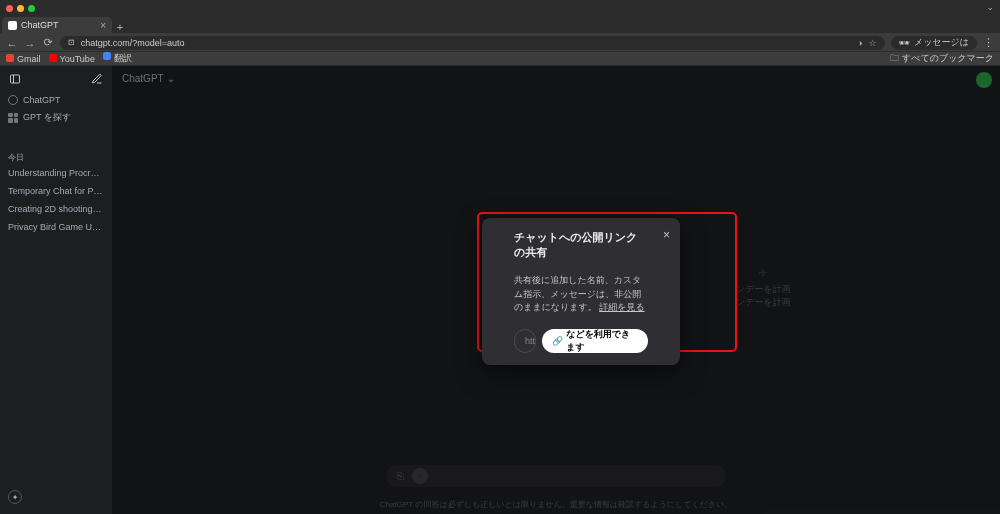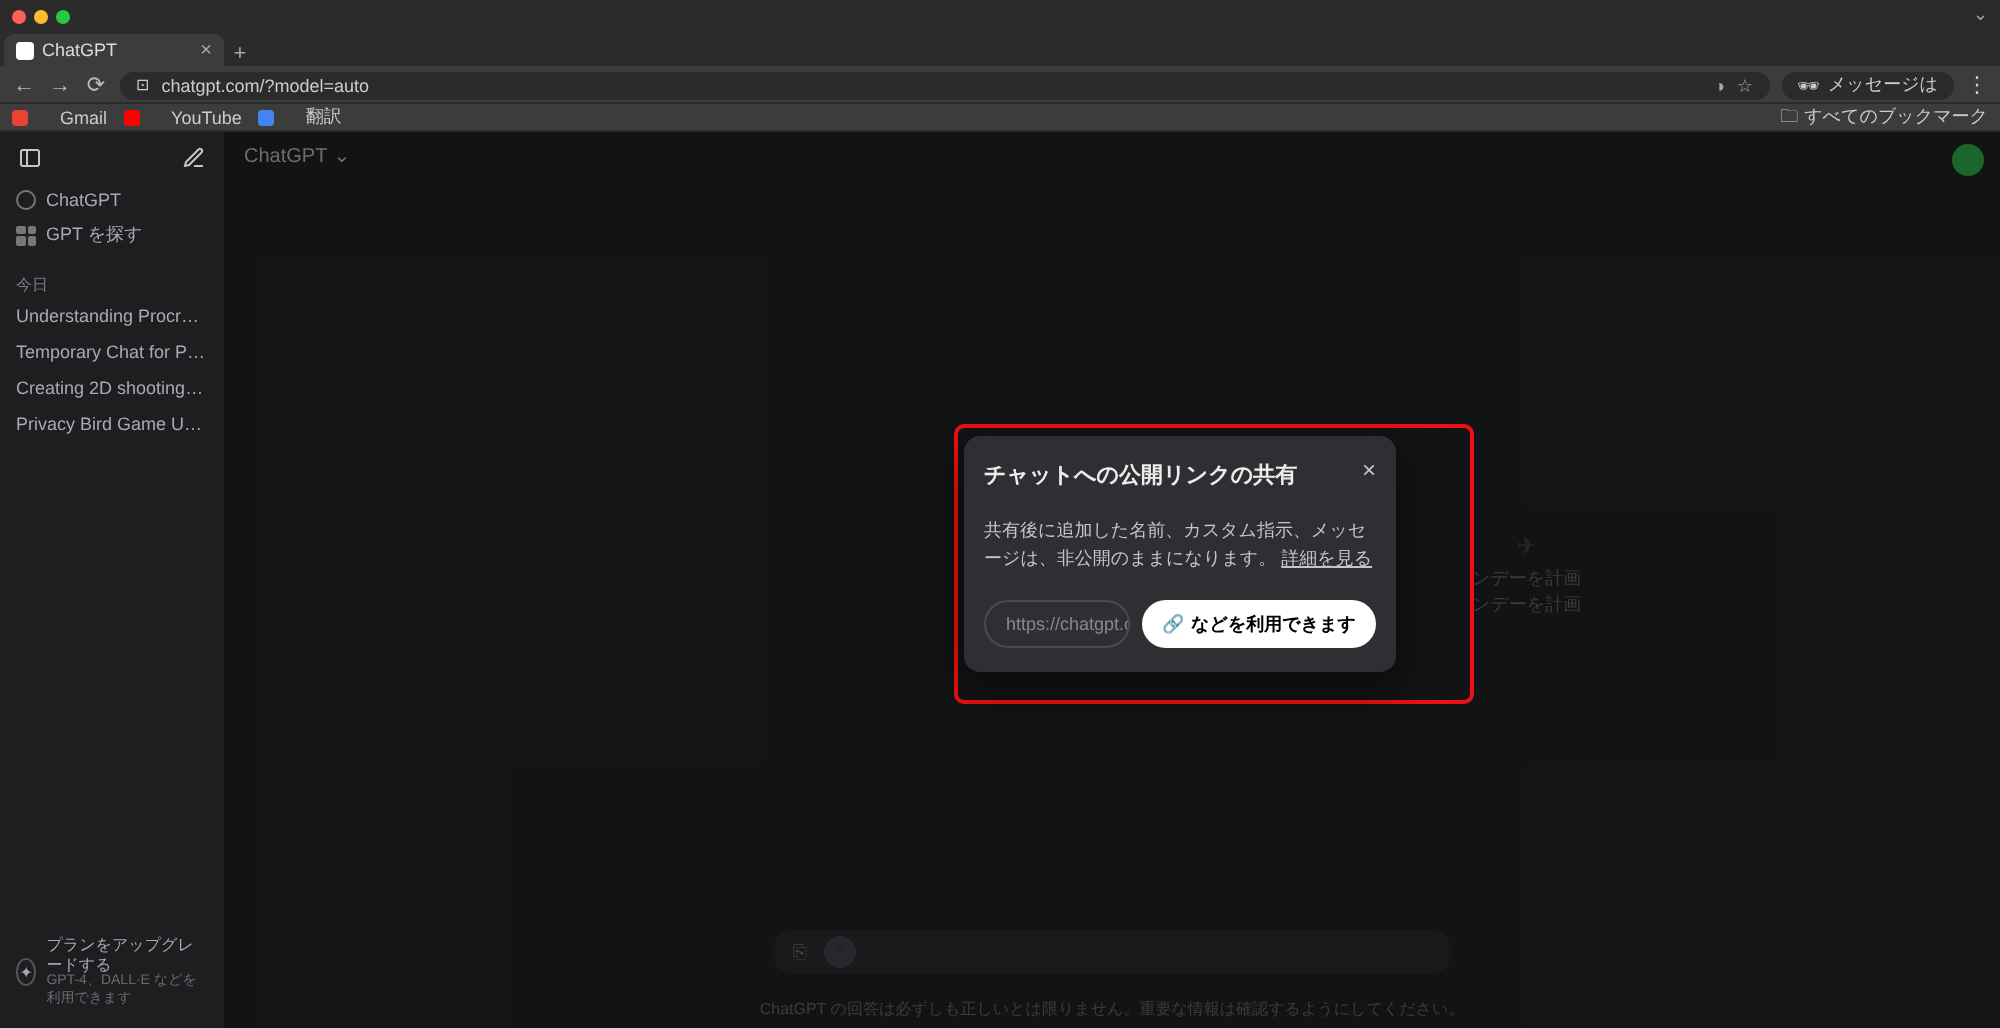--- a/index.html
+++ b/index.html
@@ -19,56 +19,56 @@
   .tab .tabx { color: #aaa; font-size: 10px; }
   .newtab { width: 16px; text-align: center; color: #aaa; font-size: 11px; }
   .toolbar { height: 18px; background: #3c3c3c; display: flex; align-items: center; padding: 0 6px; gap: 6px; border-bottom: 1px solid #2b2b2b; }
   .nav-btn { color: #bbb; font-size: 11px; width: 12px; text-align: center; }
   .omnibox { flex: 1; background: #2b2b2b; height: 14px; border-radius: 7px; display: flex; align-items: center; padding: 0 8px; font-size: 9px; color: #ccc; gap: 6px; }
   .omnibox .lock { font-size: 8px; }
   .omni-right { display: flex; gap: 6px; font-size: 9px; color: #aaa; margin-left: auto; }
   .incog { background: #2b2b2b; height: 14px; border-radius: 7px; padding: 0 8px; font-size: 9px; color: #ccc; display: flex; align-items: center; gap: 4px; }
   .dots3 { color: #ccc; font-size: 11px; }
   .bookbar { height: 14px; background: #3c3c3c; display: flex; align-items: center; padding: 0 6px; gap: 8px; font-size: 9px; color: #ccc; border-bottom: 1px solid #2b2b2b; }
-  .bm { display: flex; align-items: center; gap: 16px; }
+  .bm { display: flex; gap: 3px; }
   .bm-ico { width: 8px; height: 8px; border-radius: 2px; }
   .bm-ico.gm { background: #ea4335; }
   .bm-ico.yt { background: #ff0000; }
   .bm-ico.tr { background: #4285f4; }
   .all-bm { margin-left: auto; display: flex; align-items: center; gap: 3px; }
   .appwrap { position: relative; height: 448px; background: #222427; display: flex; }
   .sidebar { width: 112px; background: #1d1e20; height: 100%; padding: 6px 4px; display: flex; flex-direction: column; font-size: 9px; color: #a9a9b3; }
   .sb-top { display: flex; justify-content: space-between; align-items: center; padding: 0 4px 6px 4px; }
   .sb-ico { width: 14px; height: 14px; color: #c5c5c5; display: flex; align-items: center; justify-content: center; }
   .sb-item { display: flex; align-items: center; gap: 5px; padding: 3px 4px; border-radius: 4px; }
   .sb-item .dot2 { width: 10px; height: 10px; border: 1px solid #777; border-radius: 50%; flex-shrink: 0; }
   .sb-item .grid4 { width: 10px; height: 10px; display: grid; grid-template-columns: 1fr 1fr; gap: 1px; }
   .sb-item .grid4 span { background: #777; border-radius: 1px; }
-  .sb-section { margin-top: 10px; padding: 0 4px; font-size: 8px; color: #7a7a85; }
+  .sb-section { margin-top: 25px; padding: 0 4px; font-size: 8px; color: #7a7a85; font-weight: bold; }
   .sb-chat { padding: 3px 4px; border-radius: 4px; font-size: 9px; color: #a9a9b3; white-space: nowrap; overflow: hidden; text-overflow: ellipsis; margin-top: 2px; }
   .sb-upgrade { margin-top: auto; padding: 4px; display: flex; gap: 5px; align-items: center; }
   .sb-upgrade .up-ico { width: 14px; height: 14px; border: 1px solid #555; border-radius: 50%; display: flex; align-items: center; justify-content: center; font-size: 8px; }
   .sb-upgrade .up-txt { font-size: 8px; line-height: 1.2; }
   .sb-upgrade .up-sub { font-size: 7px; color: #6a6a70; }
   .main { flex: 1; display: flex; flex-direction: column; position: relative; }
   .main-header { height: 24px; display: flex; align-items: center; padding: 0 10px; font-size: 10px; color: #c5c5c5; }
   .model { display: flex; align-items: center; gap: 3px; }
   .avatar { position: absolute; right: 8px; top: 6px; width: 16px; height: 16px; border-radius: 50%; background: #3b5; }
   .center { flex: 1; display: flex; flex-direction: column; align-items: center; justify-content: center; color: #555; }
   .suggest { position: absolute; left: 50%; top: 200px; transform: translateX(180px); font-size: 9px; color: #6a6a70; text-align: center; }
   .sug-ico { font-size: 12px; color: #444; margin-bottom: 3px; }
   .inputbar-wrap { display: flex; flex-direction: column; align-items: center; padding-bottom: 4px; }
   .inputbar { width: 340px; height: 22px; background: #2f2f33; border-radius: 11px; display: flex; align-items: center; padding: 0 4px 0 8px; font-size: 9px; color: #7a7a80; gap: 6px; }
   .inputbar .attach { width: 12px; text-align: center; }
   .inputbar .textin { flex: 1; }
   .inputbar .send { width: 16px; height: 16px; border-radius: 50%; background: #4a4a50; display: flex; align-items: center; justify-content: center; font-size: 9px; color: #2f2f33; }
   .footer-note { font-size: 8px; color: #6a6a70; margin-top: 12px; }
   .dim { position: absolute; inset: 0; background: rgba(0,0,0,0.45); }
   .modal-hl { position: absolute; left: 365px; top: 146px; width: 260px; height: 140px; border: 2px solid #e11; border-radius: 5px; pointer-events: none; }
-  .modal { position: absolute; left: 370px; top: 152px; width: 216px; background: #2f2f33; border-radius: 8px; padding: 12px 10px; box-shadow: 0 8px 24px rgba(0,0,0,0.5); }
+  .modal { position: absolute; left: 370px; top: 152px; width: 198px; background: #2f2f33; border-radius: 8px; padding: 12px 32px; box-shadow: 0 8px 24px rgba(0,0,0,0.5); }
   .modal-title { font-size: 11px; font-weight: 600; color: #ececec; }
   .modal-close { position: absolute; right: 10px; top: 10px; font-size: 12px; color: #c5c5c5; cursor: pointer; }
   .modal-body { font-size: 9px; color: #c5c5c5; margin-top: 14px; line-height: 1.5; }
   .modal-body a { color: #c5c5c5; text-decoration: underline; }
   .modal-input-row { display: flex; gap: 6px; margin-top: 14px; }
   .modal-input { flex: 1; background: transparent; border: 1px solid #4a4a50; border-radius: 14px; height: 24px; padding: 0 10px; font-size: 9px; color: #888; display: flex; align-items: center; overflow: hidden; white-space: nowrap; }
   .modal-btn { background: #fff; color: #000; border-radius: 14px; height: 24px; padding: 0 10px; font-size: 9px; font-weight: 600; display: flex; align-items: center; gap: 3px; }
   .modal-btn-ico { font-size: 9px; }
 </style>
 </head>
@@ -161,24 +161,20 @@
         </span>
       <span>GPT を探す</span>
     </div>
     <div class="sb-section">今日</div>
     <div class="sb-chat">Understanding Procrastination</div>
     <div class="sb-chat">Temporary Chat for Privacy</div>
     <div class="sb-chat">Creating 2D shooting game</div>
     <div class="sb-chat">Privacy Bird Game Unity</div>
     <div class="sb-upgrade">
       <div class="up-ico">✦</div>
-      <div class="up-txt">
-        <div>プランをアップグレードする</div>
-        <div class="up-sub">GPT-4、DALL·E などを利用できます</div>
-      </div>
     </div>
   </div>
 
   <div class="main">
     <div class="main-header">
       <div class="model">
         <span>ChatGPT</span>
         <span>⌄</span>
       </div>
     </div>

